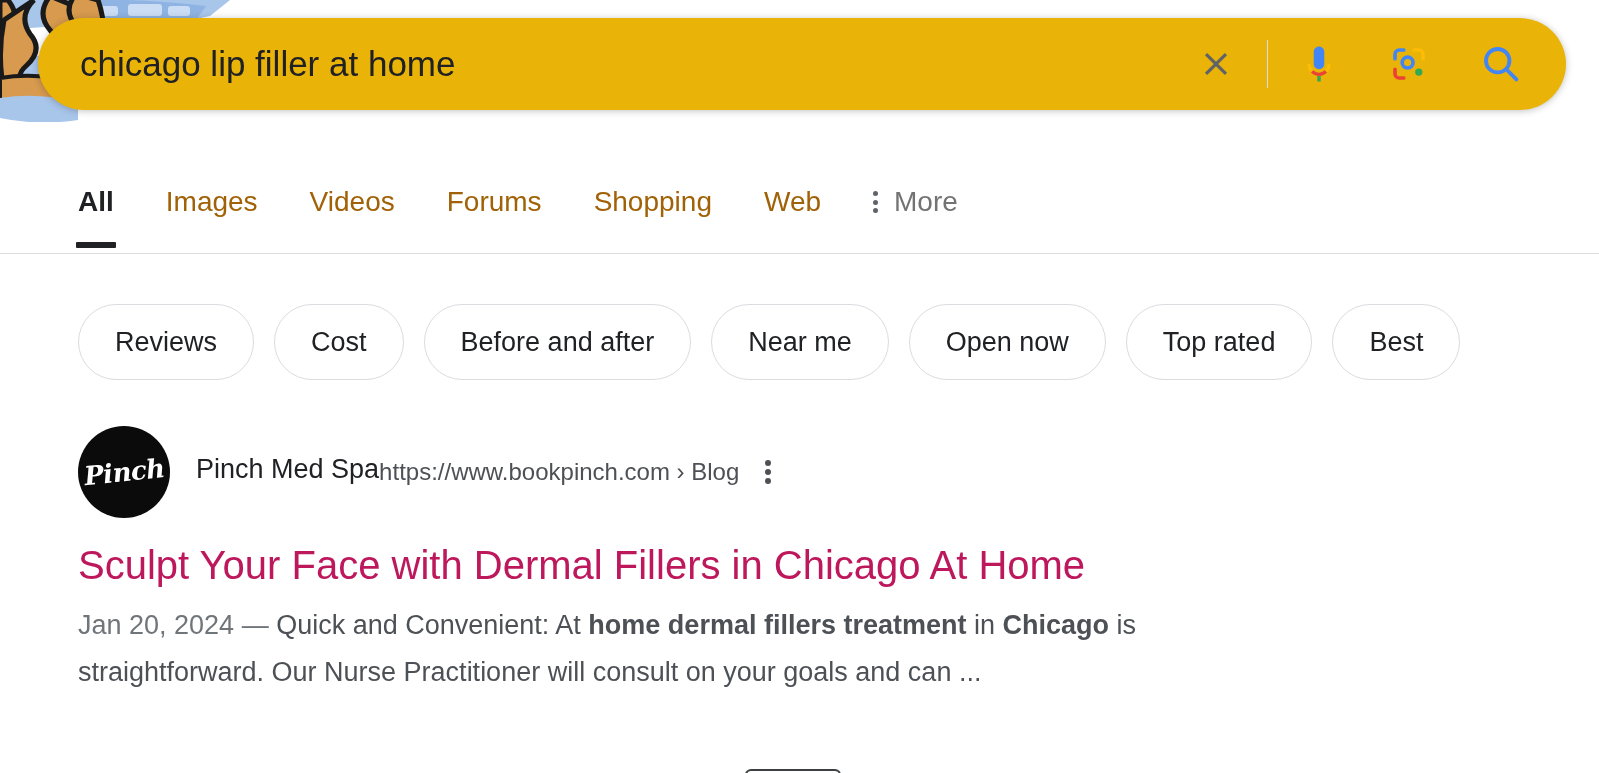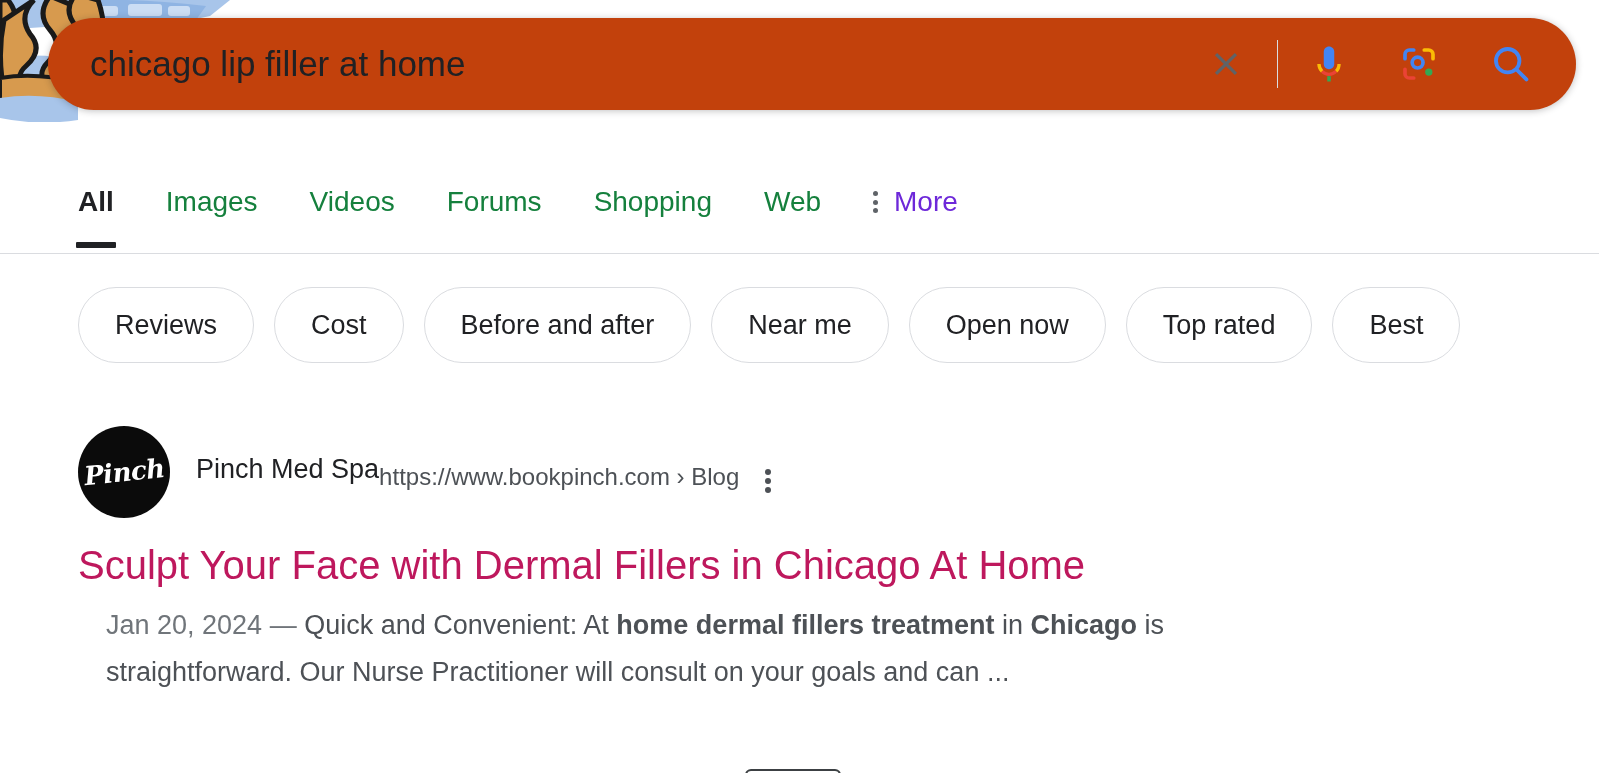--- a/index.html
+++ b/index.html
@@ -32,25 +32,25 @@
     width: 240px;
     height: 122px;
     overflow: hidden;
     pointer-events: none;
   }
   .doodle svg { display: block; }
 
   
   .searchbar {
     position: absolute;
-    left: 48px;
+    left: 38px;
     top: 18px;
     width: 1528px;
     height: 92px;
-    background: #c2410c;
+    background: #eab308;
     border-radius: 46px;
     box-shadow: 0 1px 7px rgba(32,33,36,0.28);
     display: flex;
     align-items: center;
     box-sizing: border-box;
     padding: 0 38px 0 42px;
     z-index: 5;
   }
   .search-input {
     flex: 1 1 auto;
@@ -101,21 +101,21 @@
     padding-left: 78px;
     padding-right: 30px;
     display: flex;
     align-items: flex-start;
   }
   .tabs { display: flex; align-items: flex-start; }
   .tab {
     position: relative;
     font-size: 28px;
     line-height: 32px;
-    color: #15803d;
+    color: #a16207;
     padding: 18px 0 30px 0;
     margin-right: 52px;
     cursor: pointer;
     white-space: nowrap;
   }
   .tab.active {
     color: #202124;
     font-weight: bold;
   }
   .tab.active::after {
@@ -125,21 +125,21 @@
     right: -2px;
     bottom: 0;
     height: 6px;
     background: #202124;
     border-radius: 1px;
   }
   .tab-more {
     display: flex;
     align-items: center;
     padding: 18px 0 30px 0;
-    color: #6d28d9;
+    color: #737373;
     font-size: 28px;
     line-height: 32px;
     cursor: pointer;
     margin-right: 52px;
     white-space: nowrap;
   }
   .dots-v {
     display: inline-flex;
     flex-direction: column;
     justify-content: space-between;
@@ -160,21 +160,21 @@
     color: #5f6368;
     padding: 18px 0 30px 0;
     cursor: pointer;
     white-space: nowrap;
   }
 
   
   .chips {
     position: absolute;
     left: 0;
-    top: 286px;
+    top: 303px;
     width: 1599px;
     height: 78px;
     display: flex;
     align-items: center;
     padding-left: 78px;
     box-sizing: border-box;
     overflow: hidden;
   }
   .chip {
     flex: 0 0 auto;
@@ -227,21 +227,21 @@
     transform: rotate(-6deg);
     user-select: none;
   }
   .site-block { display: flex; flex-direction: row; justify-content: center; }
   .site-name {
     font-size: 27px;
     line-height: 36px;
     color: #202124;
     margin-bottom: 6px;
   }
-  .url-row { display: flex; align-items: flex-end; }
+  .url-row { display: flex; align-items: center; }
   .site-url {
     font-size: 24px;
     line-height: 32px;
     color: #4d5156;
   }
   .dots-menu {
     display: inline-flex;
     flex-direction: column;
     justify-content: space-between;
     height: 24px;
@@ -265,21 +265,20 @@
     text-decoration: none;
     cursor: pointer;
   }
 
   .res-snippet {
     margin-top: 12px;
     font-size: 27px;
     line-height: 47px;
     color: #4d5156;
     max-width: 1210px;
-    margin-left: 28px;
   }
   .res-snippet b { color: #4d5156; font-weight: bold; }
   .snip-date { color: #70757a; }
 
   
   .bottom-partial {
     position: absolute;
     left: 745px;
     top: 769px;
     width: 96px;

